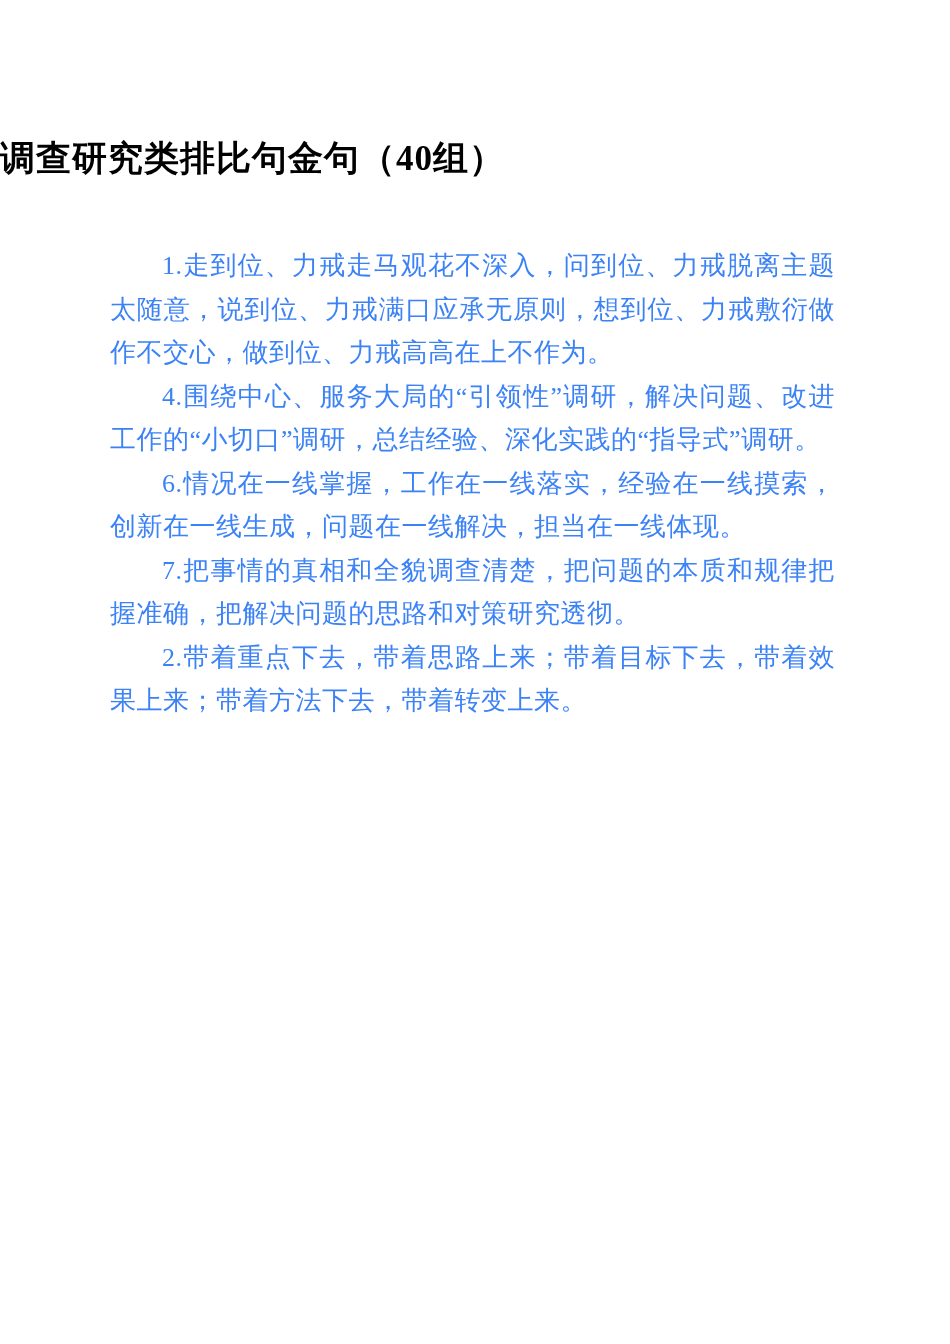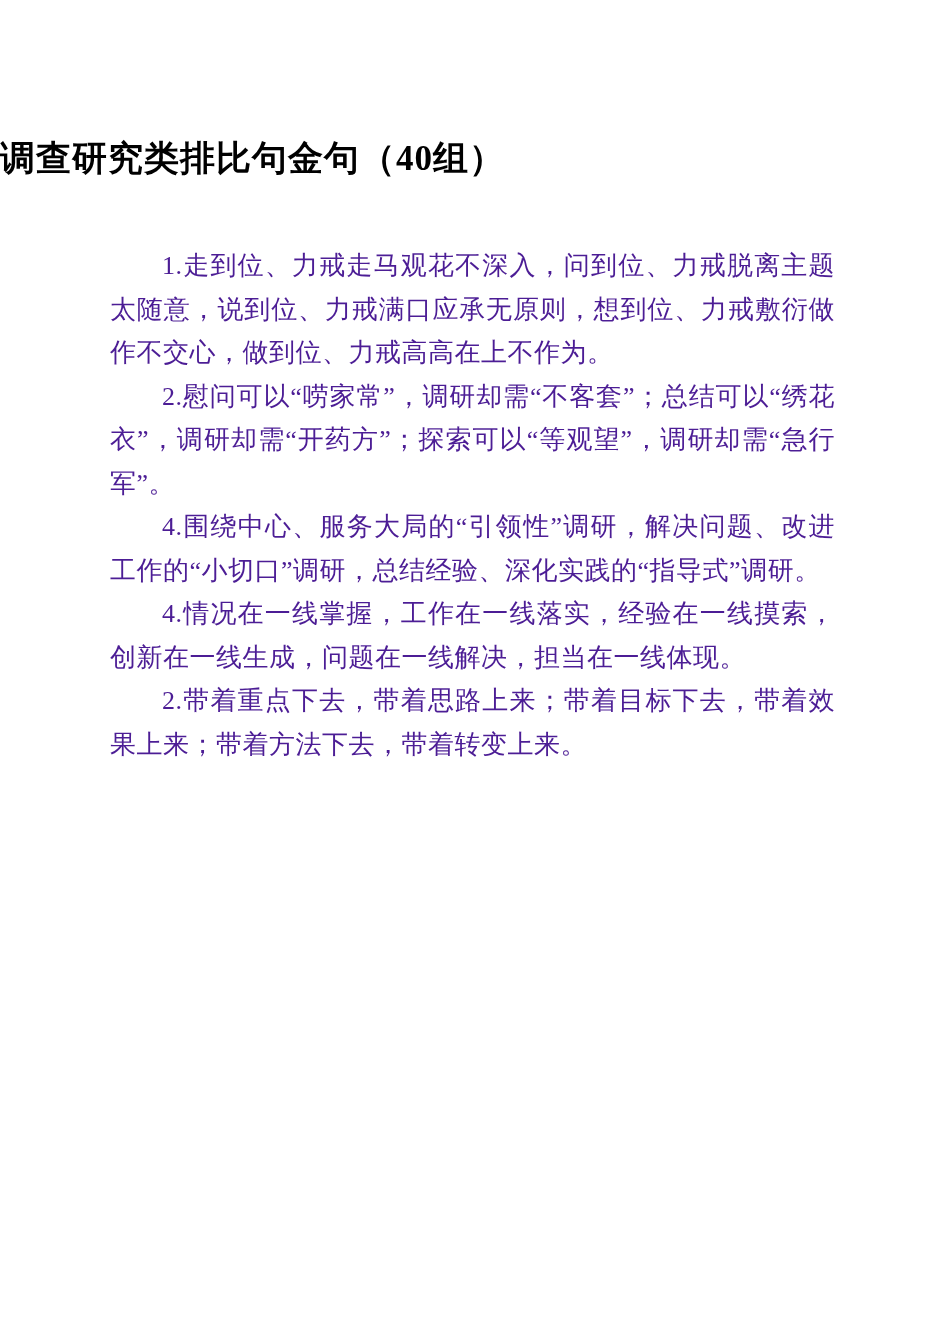--- a/index.html
+++ b/index.html
@@ -31,29 +31,29 @@
     padding-right: 115px;
   }
   .doc-body p {
     margin: 0;
     font-size: 26px;
     line-height: 43.5px;
     letter-spacing: 0.5px;
     text-align: justify;
     text-justify: inter-character;
     text-indent: 2em;
-    color: #4c1d95;
+    color: #3b82f6;
     font-weight: 400;
   }
 </style>
 </head>
 <body>
 
 <div class="page">
   <h1 class="doc-title">调查研究类排比句金句（40组）</h1>
   <div class="doc-body">
     <p>1.走到位、力戒走马观花不深入，问到位、力戒脱离主题太随意，说到位、力戒满口应承无原则，想到位、力戒敷衍做作不交心，做到位、力戒高高在上不作为。</p>
-    <p>2.慰问可以“唠家常”，调研却需“不客套”；总结可以“绣花衣”，调研却需“开药方”；探索可以“等观望”，调研却需“急行军”。</p>
     <p>4.围绕中心、服务大局的“引领性”调研，解决问题、改进工作的“小切口”调研，总结经验、深化实践的“指导式”调研。</p>
-    <p>4.情况在一线掌握，工作在一线落实，经验在一线摸索，创新在一线生成，问题在一线解决，担当在一线体现。</p>
+    <p>6.情况在一线掌握，工作在一线落实，经验在一线摸索，创新在一线生成，问题在一线解决，担当在一线体现。</p>
+    <p>7.把事情的真相和全貌调查清楚，把问题的本质和规律把握准确，把解决问题的思路和对策研究透彻。</p>
     <p>2.带着重点下去，带着思路上来；带着目标下去，带着效果上来；带着方法下去，带着转变上来。</p>
   </div>
 </div>
 
 </body></html>

